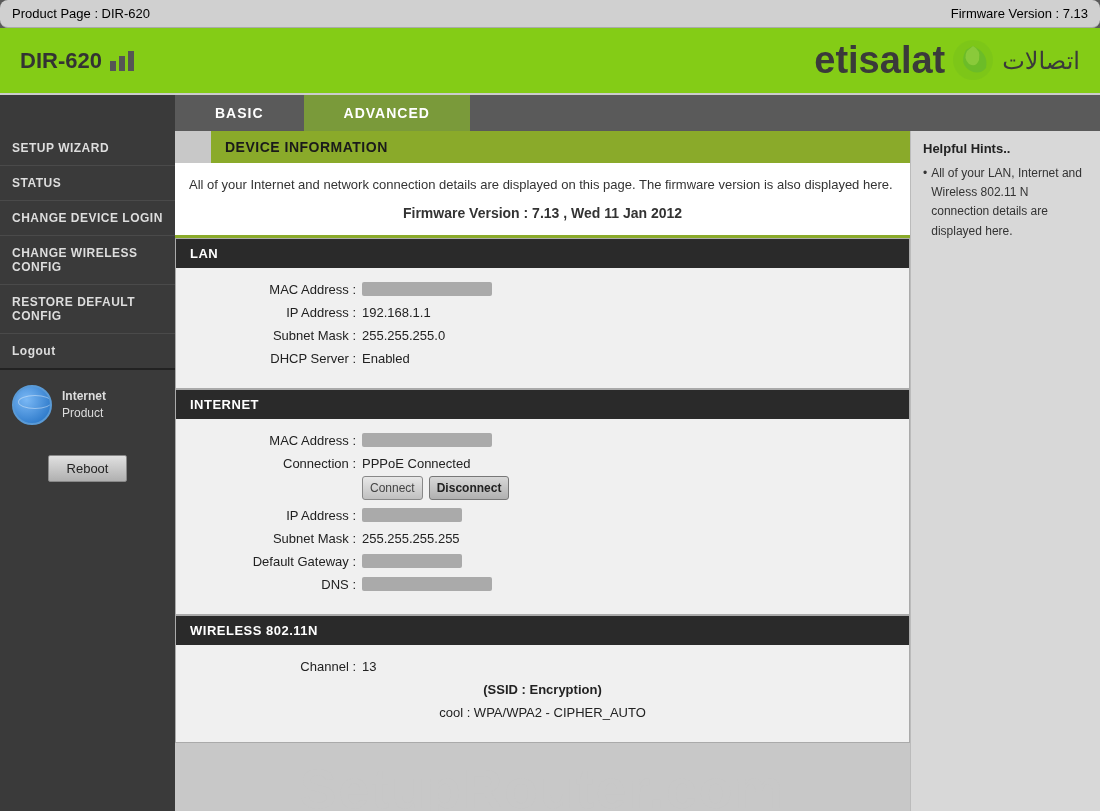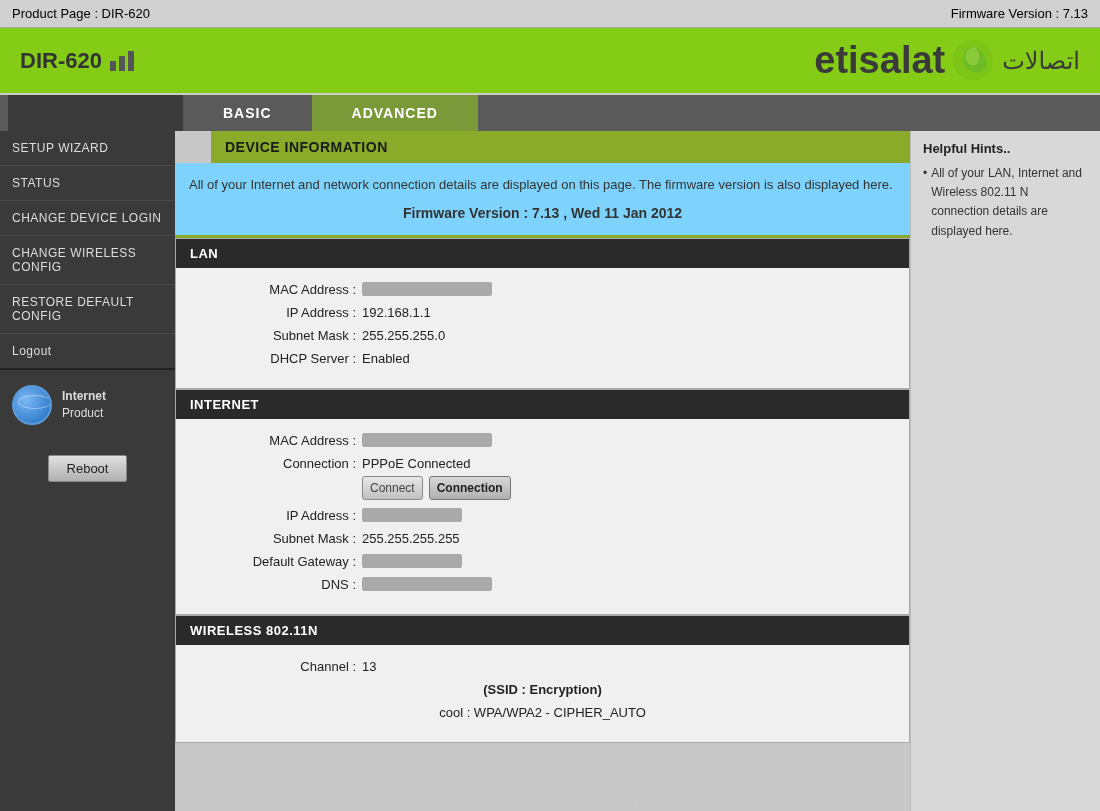--- a/index.html
+++ b/index.html
@@ -6,20 +6,21 @@
     body { font-family: Arial, sans-serif; font-size: 13px; background: #5a5a5a; width: 1100px; min-height: 811px; }
 
     
     .top-bar {
       background: #d0d0d0;
       display: flex;
       justify-content: space-between;
       align-items: center;
       padding: 6px 12px;
       border-bottom: 1px solid #aaa;
+      border-radius: 8px;
     }
 
     
     .header {
       background: #84cc16;
       display: flex;
       align-items: center;
       justify-content: space-between;
       padding: 10px 20px;
       border-bottom: 2px solid #ccc;
@@ -75,21 +76,21 @@
     .sidebar {
       width: 175px;
       background: #3a3a3a;
       flex-shrink: 0;
       padding-top: 0;
     }
     .sidebar-item {
       padding: 10px 12px;
       color: #ddd;
       font-size: 12px;
-      font-weight: normal;
+      font-weight: bold;
       cursor: pointer;
       border-bottom: 1px solid #4a4a4a;
       text-transform: uppercase;
       letter-spacing: 0.5px;
     }
 
     .sidebar-internet {
       padding: 15px 12px;
       display: flex;
       align-items: center;
@@ -145,21 +146,21 @@
       background: #8aaa2a;
       padding: 8px 14px;
       font-size: 14px;
       font-weight: bold;
       color: #1a1a1a;
       text-transform: uppercase;
       letter-spacing: 0.5px;
       margin-left: 36px;
     }
     .device-info-body {
-      background: #7dd3fc;
+      background: #ffffff;
       padding: 12px 14px 14px 14px;
       border-bottom: 3px solid #8aaa2a;
     }
     .device-info-body p {
       font-size: 13px;
       color: #333;
       line-height: 1.5;
       margin-bottom: 10px;
     }
     .firmware-line {
@@ -320,21 +321,21 @@
 
       <svg width="45" height="45" viewBox="0 0 45 45">
         <ellipse cx="22" cy="22" rx="20" ry="20" fill="#5aaa2a" opacity="0.15"></ellipse>
         <path d="M22 8 Q38 15 35 30 Q28 38 18 32 Q8 25 15 12 Z" fill="#6aba2a" opacity="0.9"></path>
         <path d="M22 8 Q30 12 28 22 Q25 30 18 26 Q12 20 16 13 Z" fill="#8aca3a"></path>
       </svg>
       <span style="font-size:24px;color:#3a3a3a;direction:rtl;">اتصالات</span>
     </div>
   </div>
 
-  <div style="display:flex;padding-left:8px;">
+  <div style="display:flex;">
     <div style="width:175px;background:#3a3a3a;display:flex;align-items:center;padding:0 12px;">
     </div>
     <div class="nav-tabs" style="padding:0;flex:1;display:flex;">
       <div class="nav-tab">BASIC</div>
       <div class="nav-tab active">ADVANCED</div>
     </div>
   </div>
 
   <div class="main-layout">
 
@@ -397,21 +398,21 @@
           <div class="info-row">
             <span class="info-label">MAC Address :</span>
             <span class="redacted redacted-lg"></span>
           </div>
           <div class="info-row" style="align-items:flex-start;">
             <span class="info-label" style="padding-top:0;">Connection :</span>
             <div class="connection-area">
               <span class="connection-top">PPPoE  Connected</span>
               <div class="connection-buttons">
                 <button class="conn-btn conn-btn-connect">Connect</button>
-                <button class="conn-btn conn-btn-disconnect">Connection</button>
+                <button class="conn-btn conn-btn-disconnect">Disconnect</button>
               </div>
             </div>
           </div>
           <div class="info-row">
             <span class="info-label">IP Address :</span>
             <span class="redacted"></span>
           </div>
           <div class="info-row">
             <span class="info-label">Subnet Mask :</span>
             <span class="info-value">255.255.255.255</span>

